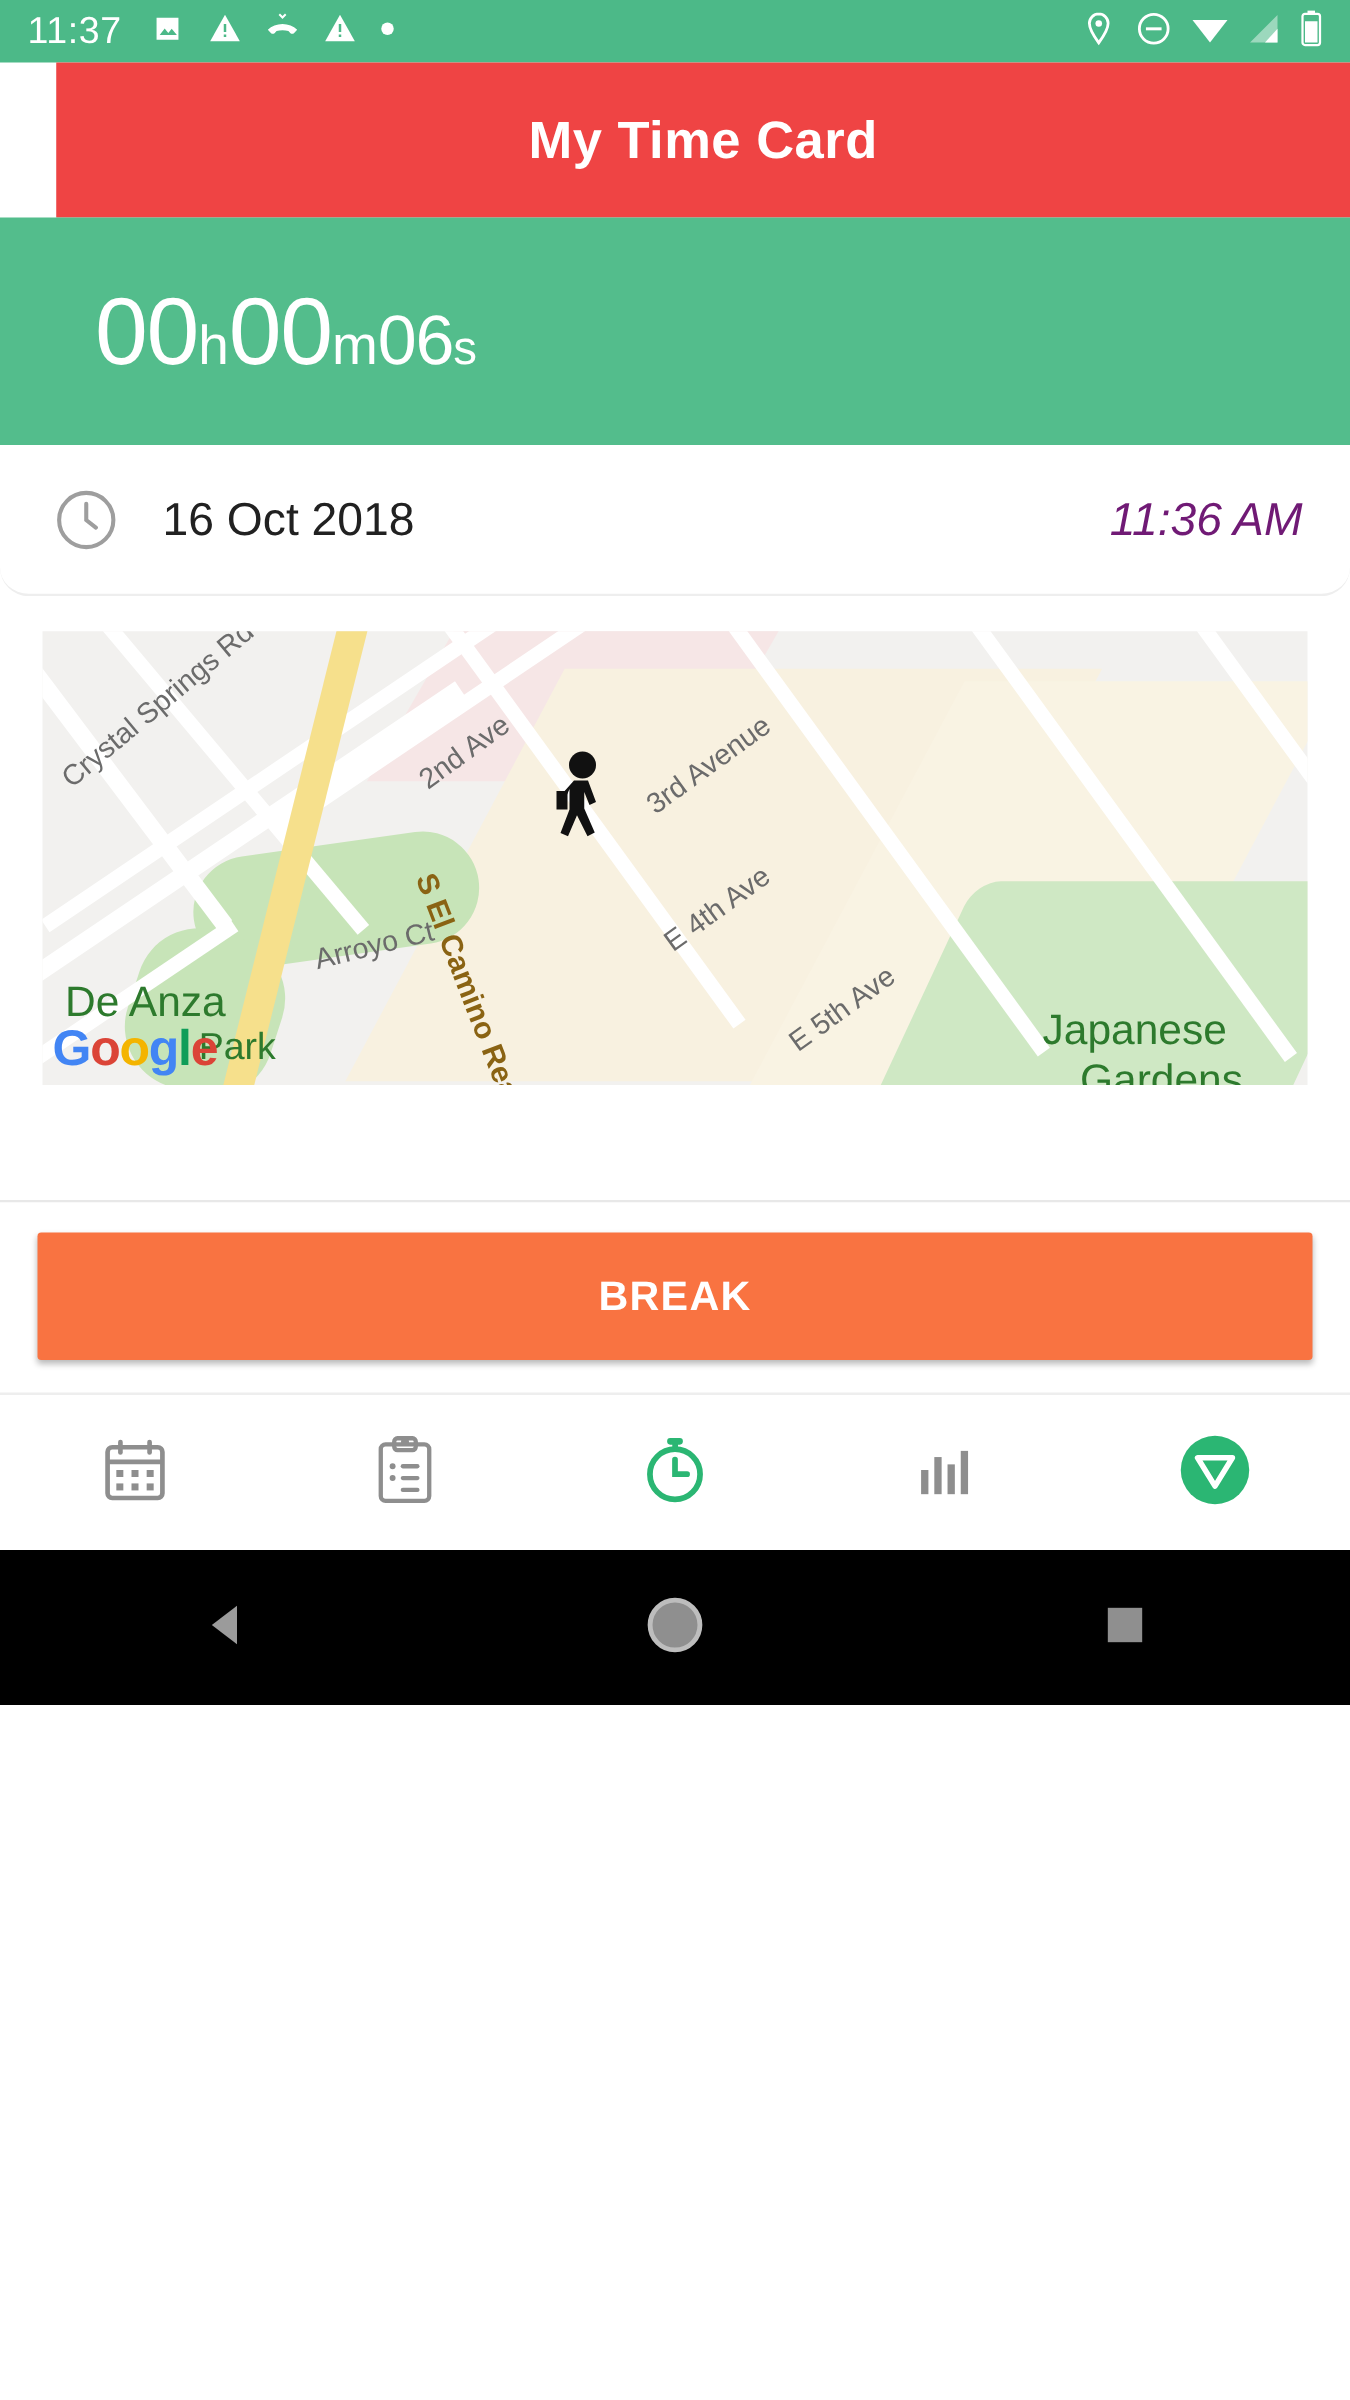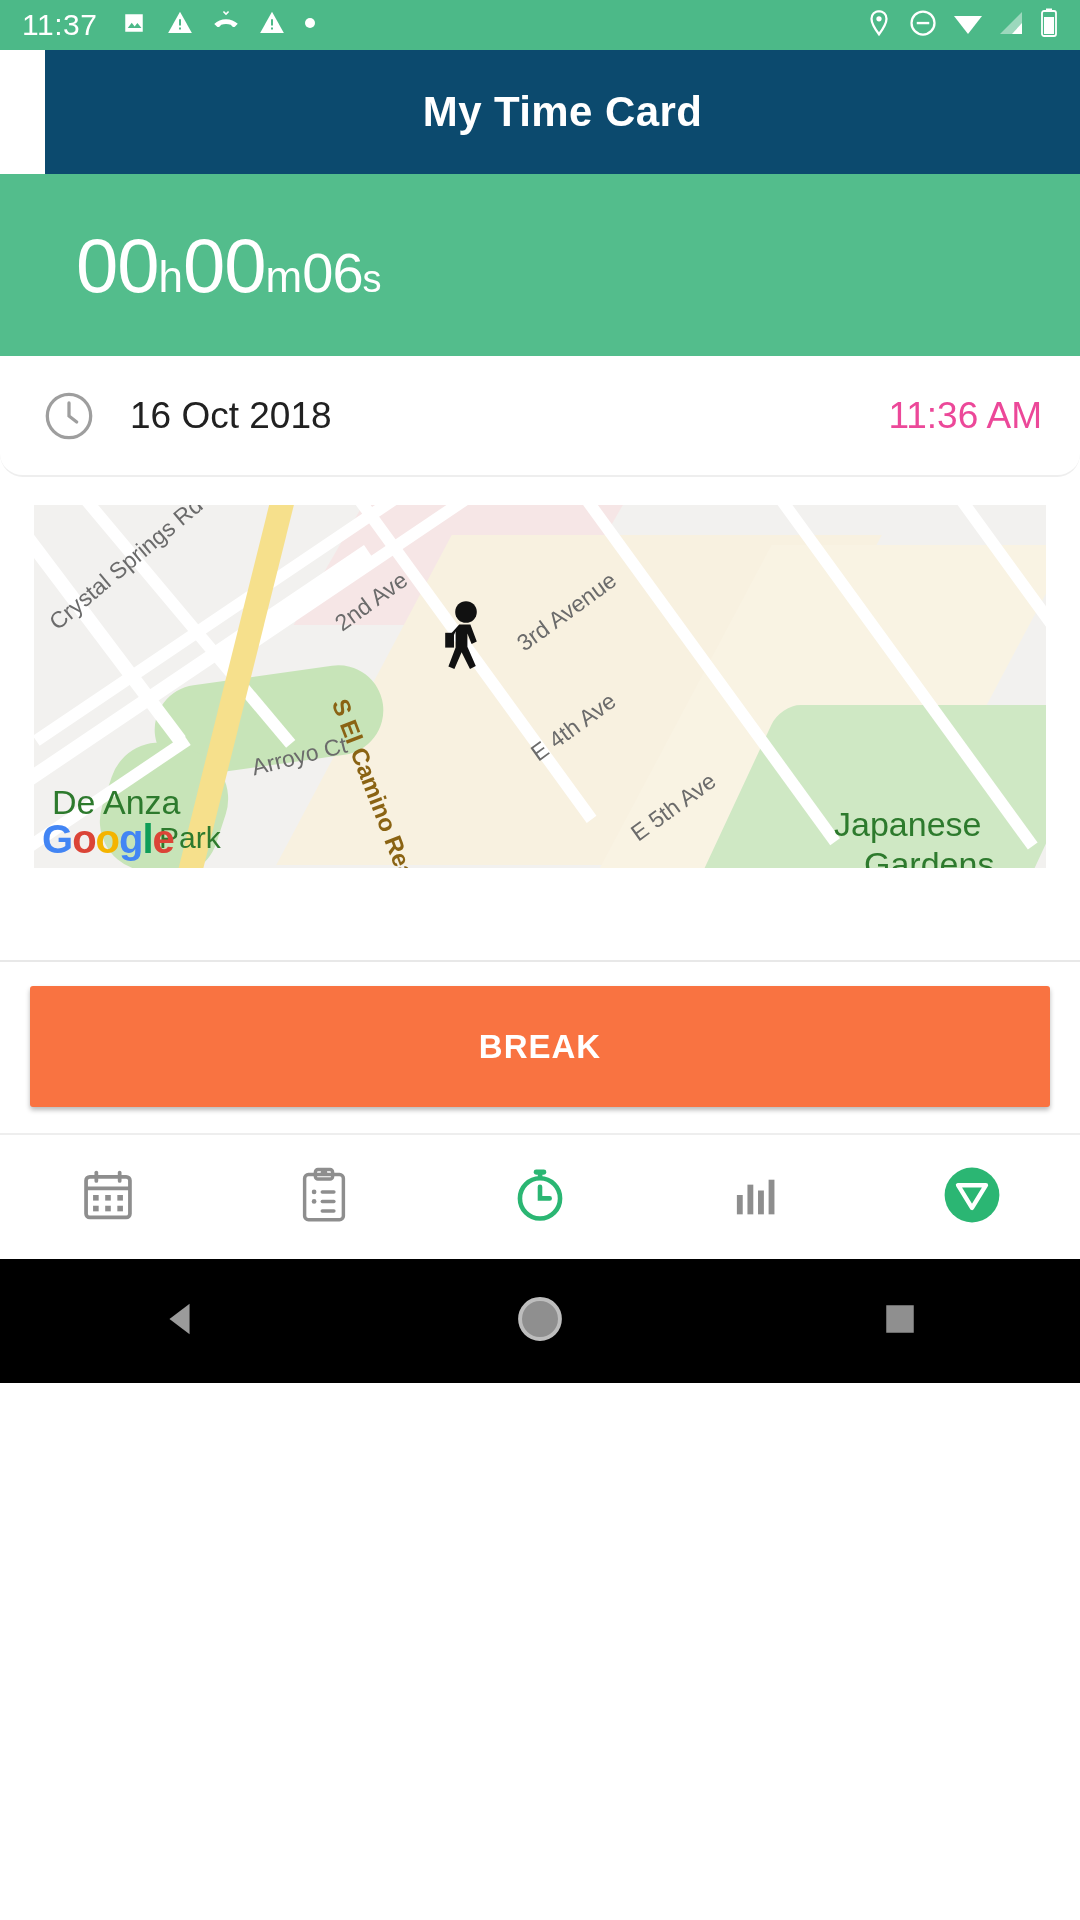--- a/index.html
+++ b/index.html
@@ -18,21 +18,21 @@
     padding: 0 22px; color: #ffffff;
   }
   .sb-clock { font-size: 30px; font-weight: 500; letter-spacing: .5px; }
   .sb-left-icons { display: flex; align-items: center; gap: 16px; margin-left: 22px; }
   .sb-spacer { flex: 1; }
   .sb-right-icons { display: flex; align-items: center; gap: 14px; }
   .sb-ico { display: block; }
 
   
   .appbar {
-    height: 124px; background: #0c4a6e;
+    height: 124px; background: #ef4444;
     display: flex; align-items: center; justify-content: center;
     box-shadow: 0 1px 0 rgba(0,0,0,.07);
     margin-left: 45px;
   }
   .appbar-title {
     color: #ffffff; font-size: 42px; font-weight: 700; letter-spacing: .4px;
   }
 
   
   .timerband {
@@ -52,21 +52,21 @@
     padding: 0 38px 0 36px;
     border-bottom: 2px solid #eeeeee;
     border-radius: 23px;
   }
   .row-icon {
     width: 66px; min-width: 66px; height: 66px;
     display: flex; align-items: center; justify-content: center;
     margin-right: 28px;
   }
   .row-label { font-size: 37px; color: #212121; }
-  .row-value { margin-left: auto; font-size: 37px; color: #ec4899; }
+  .row-value { margin-left: auto; font-size: 37px; color: #701a75; font-style: italic; }
 
   
   .map-wrap { padding: 28px 34px 0 34px; background:#fff; }
   .map {
     position: relative; width: 1012px; height: 363px;
     background: #f2f1ef; overflow: hidden;
   }
   .blk { position:absolute; }
   .road { position:absolute; background:#ffffff; transform-origin: 0 0; }
   .mlabel {
@@ -84,21 +84,21 @@
   }
   .g1{color:#4285F4;} .g2{color:#DB4437;} .g3{color:#F4B400;}
   .g4{color:#4285F4;} .g5{color:#0F9D58;} .g6{color:#DB4437;}
 
   
   .actions-sep { height: 2px; background: #e8e8e8; margin-top: 92px; }
   .actions {
     display: flex; gap: 28px; padding: 24px 30px 26px 30px; background:#fff;
   }
   .abtn {
-    flex: 1; height: 121px; border: none; border-radius: 3px;
+    flex: 1; height: 102px; border: none; border-radius: 3px;
     color: #ffffff; font-size: 33px; font-weight: 700; letter-spacing: 1px;
     display: flex; align-items: center; justify-content: center;
     box-shadow: 0 3px 5px rgba(0,0,0,.28);
     cursor: pointer; font-family:"Liberation Sans", sans-serif;
   }
 
   
   .bottomnav {
     height: 126px; background: #ffffff;
     border-top: 2px solid #eeeeee;

